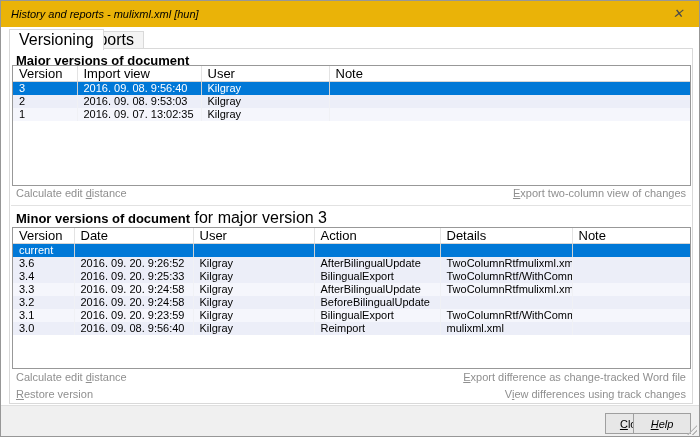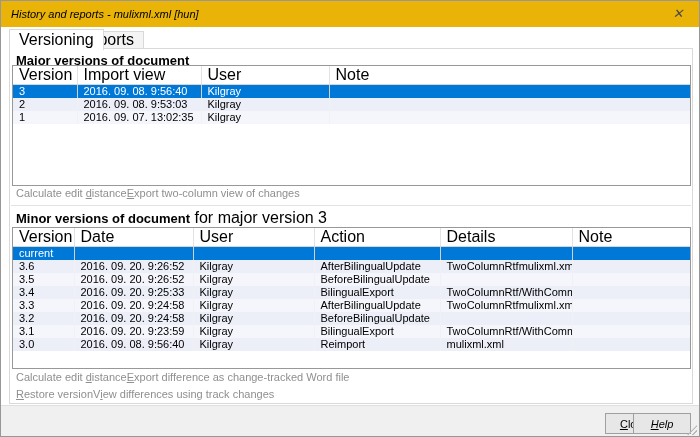--- a/index.html
+++ b/index.html
@@ -16,33 +16,33 @@
   .tab{position:absolute;font-size:16px;background:#f4f4f4;border:1px solid #d9d9d9;border-bottom:none;padding:0 9px;cursor:default;text-align:center;}
   .tab.sel{left:8px;top:28px;height:20px;line-height:19px;background:#fff;z-index:3;}
   .tab.unsel{left:67px;top:30px;height:17px;line-height:16px;z-index:1;}
   
   .tabpage{position:absolute;left:8px;top:47px;width:684px;height:356px;box-sizing:border-box;border:1px solid #d9d9d9;background:#fff;z-index:2;}
   .h-section{position:absolute;font-size:13px;font-weight:bold;white-space:nowrap;}
   .h-section .norm{font-weight:normal;font-size:16px;}
   
   .gridbox{position:absolute;left:2px;width:679px;box-sizing:border-box;border:1px solid #989898;background:#fff;overflow:hidden;}
   table.grid{border-collapse:collapse;table-layout:fixed;width:100%;}
-  table.grid th{font-weight:normal;font-size:16px;text-align:left;height:15px;padding:0 0 0 6px;
+  table.grid th{font-weight:normal;font-size:13px;text-align:left;height:15px;padding:0 0 0 6px;
     border-right:1px solid #e3e3e3;border-bottom:1px solid #d6d6d6;background:#fff;
     white-space:nowrap;overflow:hidden;}
   table.grid th:last-child{border-right:none;}
   table.grid td{font-size:11px;height:13px;line-height:13px;padding:0 0 0 6px;
     border-right:1px solid rgba(110,120,155,0.10);white-space:nowrap;overflow:hidden;}
   table.grid td:last-child{border-right:none;}
   tr.ra{background:#eceef8;}
   tr.rb{background:#f5f6fc;}
   tr.selrow{background:#0078d7;color:#fff;}
   tr.selrow td{border-right:1px solid rgba(0,0,0,0.18);}
   
-  .linkrow{position:absolute;left:6px;right:6px;display:flex;justify-content:flex-start;height:14px;}
+  .linkrow{position:absolute;left:6px;right:6px;display:flex;justify-content:space-between;height:14px;}
   .link{font-size:11px;color:#8f8f8f;white-space:nowrap;cursor:default;}
   .link u{text-decoration:underline;}
   .divider{position:absolute;left:1px;right:1px;height:0;border-top:1px solid #e2e2e2;}
   
   .footer{position:absolute;left:0;right:0;top:404px;height:31px;background:#f0f0f0;border-top:1px solid #dfdfdf;}
   .btn{position:absolute;top:7px;width:58px;height:21px;box-sizing:border-box;background:#e7e7e7;
     border:1px solid #9f9f9f;font-family:"Liberation Sans",sans-serif;font-size:11px;color:#000;
     text-align:center;line-height:19px;cursor:default;}
   .btn.close{left:564px;margin-left:40px;}
   .btn.help{left:632px;font-style:italic;}
@@ -147,28 +147,20 @@
             <td></td>
           </tr>
           <tr class="ra">
             <td>3.6</td>
             <td>2016. 09. 20. 9:26:52</td>
             <td>Kilgray</td>
             <td>AfterBilingualUpdate</td>
             <td>TwoColumnRtfmulixml.xml_hun.rtf</td>
             <td></td>
           </tr>
-          <tr class="rb">
-            <td>3.5</td>
-            <td>2016. 09. 20. 9:26:52</td>
-            <td>Kilgray</td>
-            <td>BeforeBilingualUpdate</td>
-            <td></td>
-            <td></td>
-          </tr>
           <tr class="ra">
             <td>3.4</td>
             <td>2016. 09. 20. 9:25:33</td>
             <td>Kilgray</td>
             <td>BilingualExport</td>
             <td>TwoColumnRtf/WithComment/Wit...</td>
             <td></td>
           </tr>
           <tr class="rb">
             <td>3.3</td>

